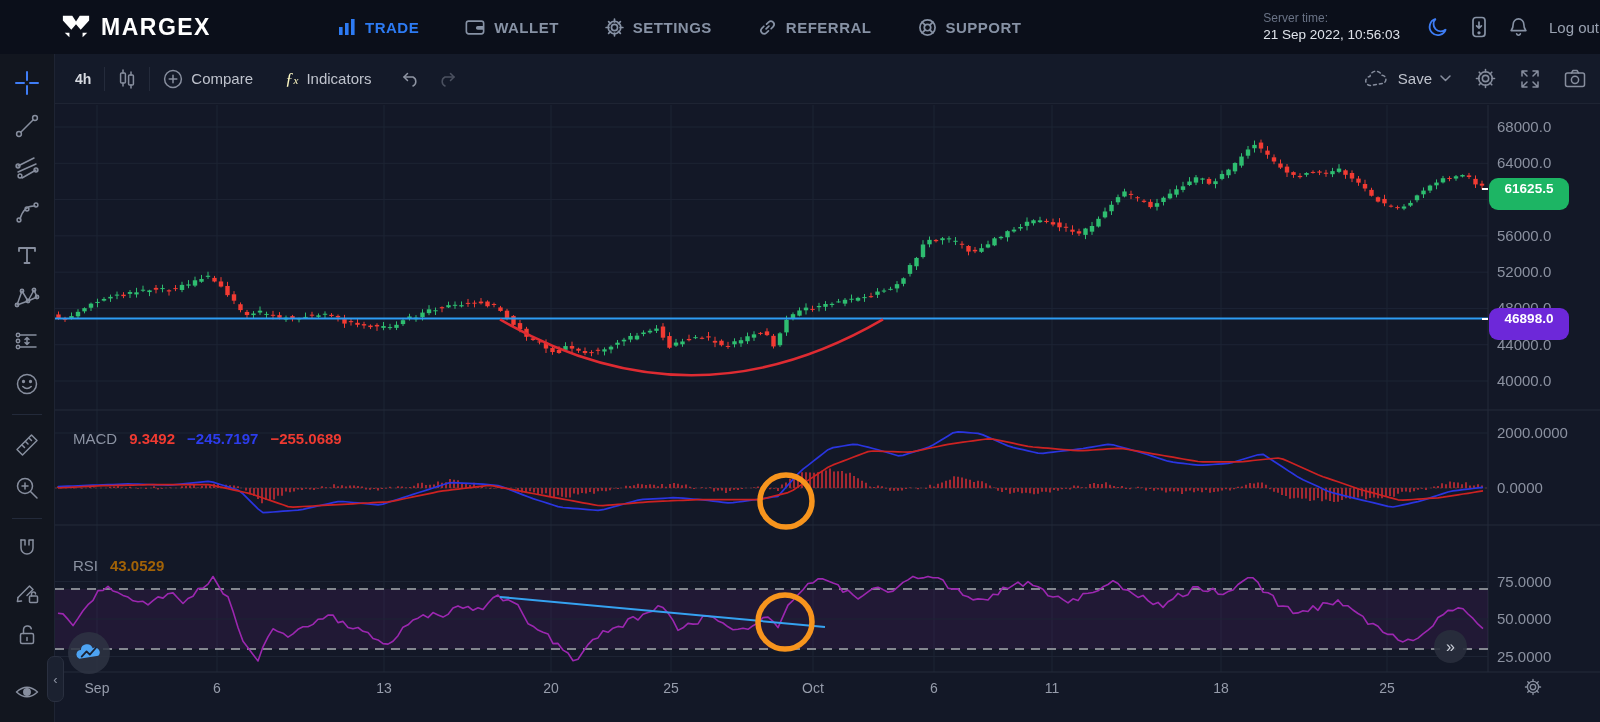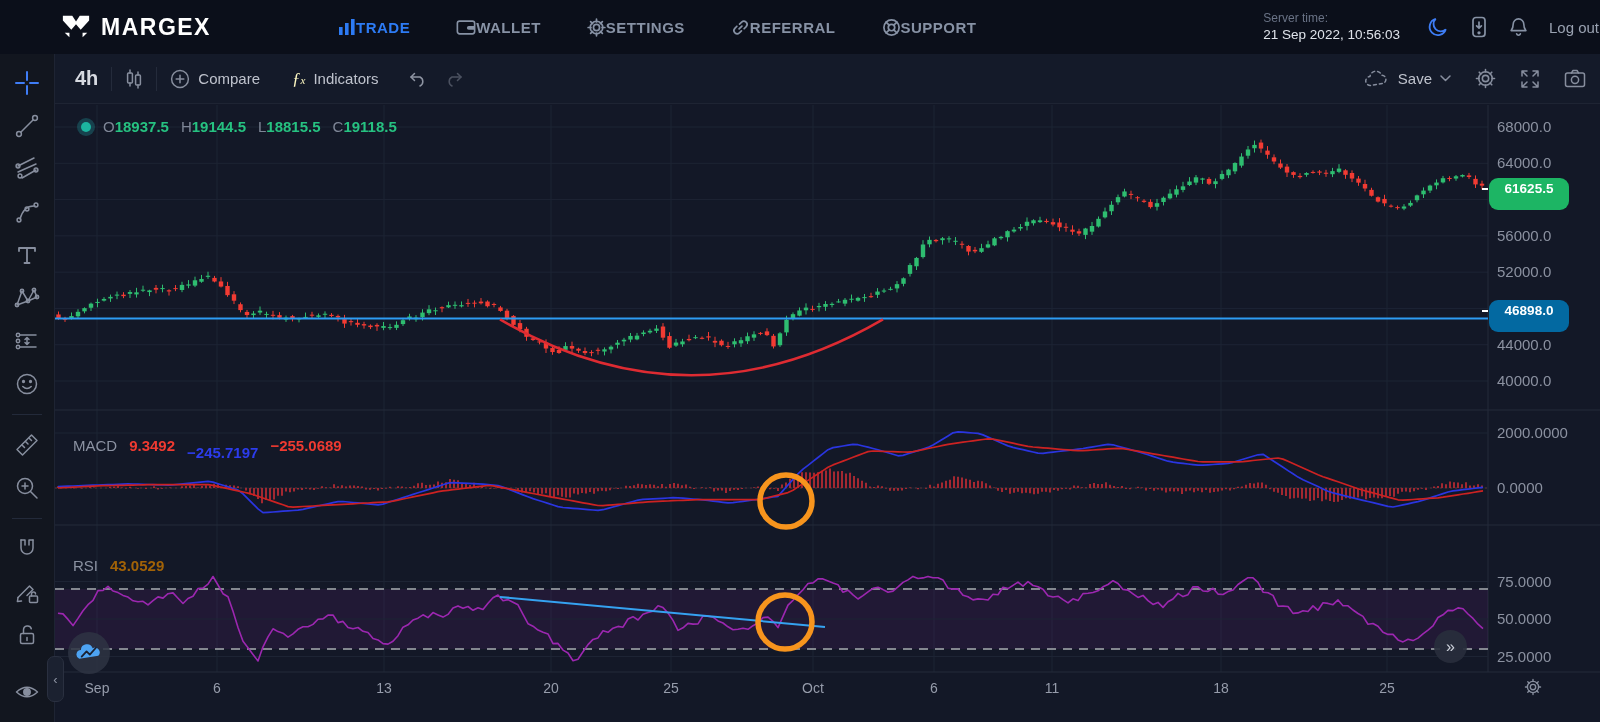--- a/index.html
+++ b/index.html
@@ -4,35 +4,35 @@
 <style>
   html,body{margin:0;padding:0;background:#0b0f1a;}
   .stage{position:relative;width:1600px;height:722px;overflow:hidden;
          font-family:"Liberation Sans",sans-serif;-webkit-font-smoothing:antialiased;}
   
   #topbar{position:absolute;left:0;top:0;width:1600px;height:54px;background:#0b0f1a;
           display:flex;align-items:center;padding-left:43px;}
   .brand{display:flex;align-items:center;gap:10px;margin-left:18px;}
   .brand-name{color:#ffffff;font-size:23px;font-weight:800;letter-spacing:1.5px;}
   #main-nav{position:absolute;left:338px;top:0;height:54px;display:flex;gap:46px;align-items:center;}
-  .nav-item{display:flex;align-items:center;color:#8792a5;font-size:15px;
+  .nav-item{display:flex;gap:9px;align-items:center;color:#8792a5;font-size:15px;
             font-weight:700;letter-spacing:.5px;cursor:pointer;text-decoration:none;}
   .nav-item.active{color:#2d7bf4;}
   #topbar-right{position:absolute;right:16px;top:0;height:54px;display:flex;align-items:center;gap:21px;}
   .server-time{text-align:left;margin-right:6px;}
   .server-time .lbl{color:#6a7386;font-size:12px;line-height:15px;}
   .server-time .val{color:#dfe3ea;font-size:13.5px;line-height:17px;}
   .logout{display:flex;align-items:center;gap:8px;color:#9aa2b1;font-size:15px;cursor:pointer;}
   .tb-ic{cursor:pointer;display:flex;align-items:center;}
   
   #toolbar{position:absolute;left:55px;top:54px;width:1545px;height:50px;background:#141a29;
            border-bottom:1px solid #1e2433;display:flex;align-items:center;color:#c2c6d0;box-sizing:border-box;}
   .tsep{width:1px;height:24px;background:#242b3b;margin:0 13px;}
   .tool{display:flex;align-items:center;gap:8px;font-size:15px;color:#bfc3cd;cursor:pointer;}
-  .interval{color:#d7dae1;font-weight:700;font-size:20px;margin-left:20px;cursor:pointer;}
+  .interval{color:#d7dae1;font-weight:700;font-size:14px;margin-left:20px;cursor:pointer;}
   .fx{font-style:italic;font-family:"Liberation Serif",serif;font-size:17px;color:#fef9c3;}
   .fx small{font-size:11px;font-style:italic;}
   #toolbar-right{margin-left:auto;display:flex;align-items:center;gap:24px;margin-right:14px;}
   .dim{opacity:.45;}
   
   #sidebar{position:absolute;left:0;top:54px;width:55px;height:668px;background:#12161f;
            border-right:1px solid #1e2433;display:flex;flex-direction:column;align-items:center;
            padding-top:16px;gap:17px;box-sizing:border-box;}
   .sb-item{width:36px;height:26px;display:flex;align-items:center;justify-content:center;cursor:pointer;}
   .sb-div{width:30px;height:1px;background:#232a3a;flex:none;}
@@ -42,27 +42,27 @@
   #chart{position:absolute;left:55px;top:104px;width:1545px;height:618px;background:#131827;}
   #chart-svg{position:absolute;left:0;top:0;}
   .ohlc-row{position:absolute;left:26px;top:14px;display:flex;align-items:center;gap:12px;font-size:15px;}
   .series-dot{width:10px;height:10px;border-radius:50%;background:#1cb5a0;
               box-shadow:0 0 0 4px rgba(28,100,110,.55);}
   .ohlc-row .k{color:#7e8697;}
   .ohlc-row .v{color:#26c281;font-weight:600;}
   .pane-row{position:absolute;display:flex;gap:12px;font-size:15px;align-items:center;}
   .pane-tag{color:#8b92a2;}
   .v-red{color:#ef3a31;font-weight:600;}
-  .v-blue{color:#2c3cec;font-weight:600;margin-top:14px;}
+  .v-blue{color:#2c3cec;font-weight:600;}
   .v-mag{color:#a16207;font-weight:700;text-align:right;}
   .annotation{position:absolute;left:903px;top:178px;color:#eef2f7;font-size:31px;letter-spacing:.3px;}
   .chip{position:absolute;left:1434px;width:80px;height:32px;line-height:21px;text-align:center;
         font-size:13.5px;font-weight:700;color:#fff;border-radius:9px;}
   .chip.green{top:74px;background:#1db564;}
-  .chip.blue{top:196px;background:#0369a1;}
+  .chip.blue{top:204px;background:#6d28d9;}
   .chip::before{content:"";position:absolute;left:-7px;top:10px;width:6px;height:1.5px;background:#fff;}
   .watermark{position:absolute;left:13px;top:528px;width:42px;height:42px;border-radius:50%;
              background:rgba(46,52,67,.85);display:flex;align-items:center;justify-content:center;cursor:pointer;}
   .pager{position:absolute;left:1379px;top:526px;width:33px;height:33px;border-radius:50%;
          background:rgba(40,46,60,.92);color:#ccd1db;display:flex;align-items:center;justify-content:center;
          font-size:16px;cursor:pointer;}
   .collapse-tab{position:absolute;left:-8px;top:552px;width:15px;height:44px;background:#1b2130;
                 border:1px solid #2a3040;border-radius:7px;color:#8d93a2;display:flex;align-items:center;
                 justify-content:center;font-size:13px;cursor:pointer;}
   .corner-gear{position:absolute;left:1469px;top:574px;cursor:pointer;}
@@ -1154,27 +1154,20 @@
         <line x1="55" y1="656.5" x2="1488" y2="656.5" stroke="#1d2434" stroke-width="1"></line>
         <text x="1497" y="661.5" fill="#8b91a0" font-size="15" text-anchor="start" font-family="&quot;Liberation Sans&quot;,sans-serif">25.0000</text>
         <line x1="55" y1="589" x2="1488" y2="589" stroke="#83878f" stroke-width="1.8" stroke-dasharray="9 7"></line>
         <line x1="55" y1="649" x2="1488" y2="649" stroke="#83878f" stroke-width="1.8" stroke-dasharray="9 7"></line>
         <polyline points="58,613.3 63,613.9 68,619.4 73,625.6 78,618.4 83,610.7 88,604.7 93,600.4 98,590.6 103,590.5 108,586.3 113,591.0 118,592.6 123,595.4 128,597.1 133,600.8 138,601.8 143,601.3 148,604.9 153,600.6 158,596.9 163,598.1 168,593.7 173,592.9 178,598.2 183,603.5 188,598.5 193,596.2 198,588.5 203,588.1 208,584.1 213,576.5 218,585.0 223,593.7 228,596.7 233,611.3 238,627.4 243,641.2 248,647.8 253,654.4 258,661.0 263,646.8 268,636.8 273,628.8 278,631.6 283,633.2 288,637.1 293,633.9 298,629.3 303,626.7 308,626.8 313,624.4 318,619.3 323,618.9 328,615.1 333,615.0 338,622.6 343,621.4 348,627.5 353,628.7 358,627.5 363,631.3 368,632.6 373,638.6 378,639.9 383,643.6 388,644.1 393,641.2 398,635.7 403,627.2 408,624.8 413,620.0 418,618.2 423,614.8 428,617.6 433,612.6 438,614.9 443,617.1 448,614.4 453,608.0 458,605.9 463,608.2 468,606.5 473,610.3 478,607.7 483,609.5 488,603.2 493,597.8 498,595.0 503,600.7 508,599.6 513,602.2 518,604.8 523,614.3 528,623.7 533,626.2 538,630.1 543,632.2 548,633.9 553,643.6 558,643.4 563,650.1 568,653.0 573,660.7 578,659.3 583,651.8 588,644.6 593,639.4 598,637.9 603,630.7 608,632.3 613,628.2 618,626.4 623,627.2 628,619.0 633,616.7 638,620.0 643,614.3 648,612.6 653,611.3 658,605.7 663,607.6 668,613.0 673,620.4 678,630.4 683,627.8 688,623.4 693,624.1 698,623.9 703,615.9 708,616.2 713,617.1 718,620.9 723,623.0 728,626.8 733,629.7 738,629.3 743,628.2 748,629.3 753,625.7 758,622.9 763,617.6 768,617.1 773,621.3 778,627.6 783,616.4 788,605.1 793,600.3 798,594.7 803,589.7 808,583.5 813,582.9 818,578.9 823,578.9 828,580.9 833,583.0 838,584.7 843,592.2 848,590.2 853,594.8 858,599.0 863,595.6 868,591.9 873,588.3 878,587.3 883,589.6 888,592.3 893,591.1 898,586.9 903,582.4 908,579.9 913,576.4 918,578.5 923,577.9 928,576.4 933,577.8 938,577.8 943,579.9 948,588.2 953,589.1 958,588.9 963,595.2 968,596.8 973,599.9 978,598.9 983,599.2 988,600.0 993,594.2 998,594.7 1003,587.2 1008,588.6 1013,585.3 1018,582.1 1023,586.1 1028,581.6 1033,585.5 1038,586.8 1043,589.2 1048,595.8 1053,597.0 1058,596.2 1063,599.7 1068,602.9 1073,598.8 1078,600.6 1083,593.6 1088,593.3 1093,592.5 1098,590.8 1103,586.8 1108,584.5 1113,580.7 1118,583.5 1123,589.4 1128,590.1 1133,593.8 1138,597.4 1143,595.4 1148,600.6 1153,604.4 1158,602.4 1163,607.4 1168,601.8 1173,599.0 1178,593.4 1183,596.6 1188,594.7 1193,586.7 1198,586.9 1203,591.0 1208,591.4 1213,588.3 1218,594.1 1223,594.5 1228,591.6 1233,590.0 1238,584.5 1243,581.0 1248,577.7 1253,577.8 1258,582.4 1263,592.2 1268,592.8 1273,595.4 1278,606.2 1283,606.1 1288,606.5 1293,613.4 1298,612.9 1303,610.8 1308,611.5 1313,605.9 1318,610.3 1323,602.7 1328,603.4 1333,604.7 1338,599.9 1343,605.8 1348,605.8 1353,610.0 1358,613.5 1363,616.4 1368,624.2 1373,623.5 1378,626.3 1383,632.3 1388,634.4 1393,634.4 1398,639.9 1403,641.9 1408,639.3 1413,640.6 1418,638.1 1423,633.8 1428,630.1 1433,625.8 1438,617.5 1443,614.8 1448,610.4 1453,610.6 1458,607.9 1463,608.8 1468,614.0 1473,618.4 1478,624.2 1483,628.6" stroke="#9c27b0" stroke-width="1.6" fill="none" stroke-linejoin="round"></polyline>
         <line x1="500" y1="596.95" x2="825" y2="626.95" stroke="#35a2f0" stroke-width="2"></line>
         <circle cx="786" cy="501" r="26" stroke="#f7941d" stroke-width="5.5" fill="none"></circle>
         <circle cx="785" cy="622" r="27" stroke="#f7941d" stroke-width="5.5" fill="none"></circle>
       </svg>
 
-    <div class="ohlc-row">
-      <span class="series-dot"></span>
-      <span><span class="k">O</span><span class="v">18937.5</span></span>
-      <span><span class="k">H</span><span class="v">19144.5</span></span>
-      <span><span class="k">L</span><span class="v">18815.5</span></span>
-      <span><span class="k">C</span><span class="v">19118.5</span></span>
-    </div>
 
 
     <div class="pane-row" style="left:18px;top:326px">
       <span class="pane-tag">MACD</span>
       <span class="v-red">9.3492</span>
       <span class="v-blue">−245.7197</span>
       <span class="v-red">−255.0689</span>
     </div>
 
     <div class="pane-row" style="left:18px;top:453px">

